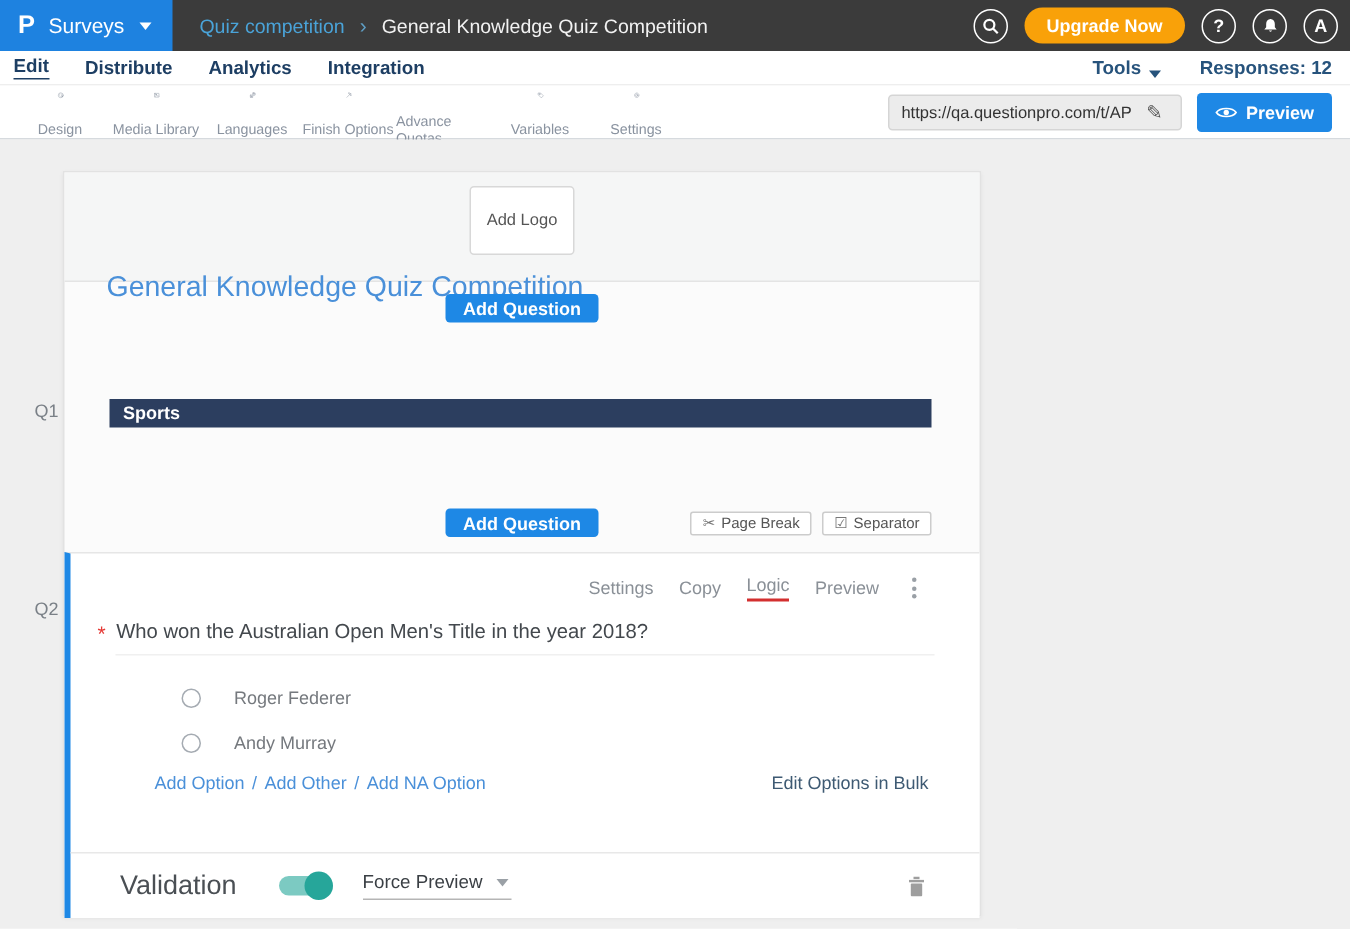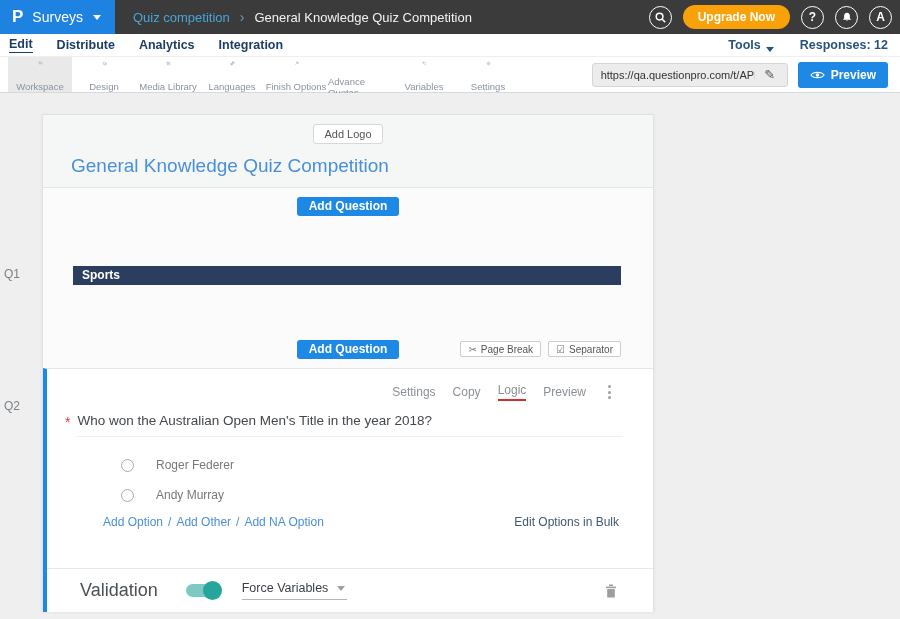--- a/index.html
+++ b/index.html
@@ -35,26 +35,26 @@
   .tool.active { background:#e9e9e9; }
   .tool svg { stroke:#8a93a0; fill:none; stroke-width:1.2; stroke-linecap:round; stroke-linejoin:round; }
   .toolbar-right { margin-left:auto; display:flex; align-items:center; gap:10px; padding-right:12px; }
   .url-box { display:flex; align-items:center; background:#ececec; border:1px solid #d5d5d5; border-radius:3px; height:24px; width:196px; }
   .url-input { border:none; background:transparent; font-size:11px; color:#333; padding:0 2px 0 8px; width:164px; outline:none; font-family:inherit; }
   .url-edit { width:26px; text-align:center; color:#555; font-size:13px; cursor:pointer; }
   .preview-btn { background:#1e88e5; color:#fff; height:26px; padding:0 12px; border:none; border-radius:3px; font-size:12px; font-weight:600; display:flex; align-items:center; gap:6px; cursor:pointer; font-family:inherit; }
 
   
   .canvas { position:relative; height:526px; background:#efefef; }
-  .gutter-label { position:absolute; left:4px; color:#7a8087; font-size:12px; }
+  .gutter-label { position:absolute; left:23px; color:#7a8087; font-size:12px; }
   .g-q1 { top:174px; } .g-q2 { top:306px; }
 
   .survey-card { position:absolute; left:42px; top:21px; width:612px; height:497px; background:#fbfbfb; border:1px solid #e2e2e2; box-shadow:0 1px 3px rgba(0,0,0,.07); }
   .card-head { background:#f5f6f6; height:73px; border-bottom:1px solid #e4e4e4; padding-top:9px; }
-  .add-logo { display:block; margin:0 auto; background:#fff; border:1px solid #d8d8d8; border-radius:3px; font-size:11px; color:#555; padding:3px 10px; cursor:pointer; font-family:inherit; }
+  .add-logo { display:block; margin:0 auto; background:#fff; border:1px solid #d8d8d8; border-radius:3px; font-size:11px; color:#555; padding:16px 10px; cursor:pointer; font-family:inherit; }
   .survey-title { margin:11px 0 0 28px; color:#4a90d9; font-size:19px; font-weight:400; cursor:text; }
 
   .add-q-row { text-align:center; position:relative; }
   .row1 { padding-top:8px; height:78px; }
   .add-q-btn { background:#1e88e5; color:#fff; border:none; border-radius:3px; font-size:12px; font-weight:600; padding:0 12px; height:19px; cursor:pointer; font-family:inherit; }
   .q1-bar { margin:0 32px 0 30px; height:19px; background:#2c3e5f; color:#fff; font-weight:bold; font-size:12px; line-height:19px; padding-left:9px; text-align:left; cursor:text; }
   .row2 { margin-top:54px; height:19px; }
   .pb-group { position:absolute; right:32px; top:2px; display:flex; gap:7px; }
   .mini-btn { background:#fff; border:1px solid #ccc; border-radius:2px; font-size:10px; color:#555; padding:0 7px; height:16px; display:flex; align-items:center; gap:4px; cursor:pointer; font-family:inherit; }
   .mini-icon { font-size:10px; color:#777; }
@@ -130,29 +130,20 @@
   <div class="subnav-right">
     <span class="tools">
       <span>Tools</span>
       <span class="caret-navy"></span>
     </span>
     <span class="responses">Responses: 12</span>
   </div>
 </div>
 
 <div class="toolbar">
-  <div class="tool active">
-    <svg width="19" height="19" viewBox="0 0 20 20">
-      <path d="M5 3.5 h2.4 v7 L6.2 13.3 L5 10.5 Z"></path>
-      <line x1="10.5" y1="4.5" x2="16.5" y2="4.5"></line>
-        <line x1="10.5" y1="8" x2="16.5" y2="8"></line>
-        <line x1="10.5" y1="11.5" x2="16.5" y2="11.5"></line>
-    </svg>
-    <span>Workspace</span>
-  </div>
   <div class="tool">
     <svg width="19" height="19" viewBox="0 0 20 20">
       <circle cx="10" cy="10" r="6.5"></circle>
       <circle cx="12.8" cy="13" r="2.1" fill="#fff"></circle>
       <circle cx="7.3" cy="7.2" r="0.9" fill="#8a93a0" stroke="none"></circle>
       <circle cx="10.6" cy="6.4" r="0.9" fill="#8a93a0" stroke="none"></circle>
       <circle cx="13.2" cy="8.4" r="0.9" fill="#8a93a0" stroke="none"></circle>
       <circle cx="6.8" cy="10.6" r="0.9" fill="#8a93a0" stroke="none"></circle>
     </svg>
     <span>Design</span>
@@ -289,21 +280,21 @@
         </span>
         <span class="edit-bulk">Edit Options in Bulk</span>
       </div>
 
       <div class="q-footer">
         <span class="validation-label">Validation</span>
         <span class="toggle">
             <span class="knob"></span>
           </span>
         <span class="force">
-          <span>Force Variables</span>
+          <span>Force Preview</span>
           <span class="caret-gray"></span>
         </span>
         <span class="trash">
           <svg width="12" height="14" viewBox="0 0 12 14">
             <rect x="4" y="0.5" width="4" height="1.6" fill="#9e9e9e"></rect>
             <rect x="1" y="2.6" width="10" height="1.6" fill="#9e9e9e"></rect>
             <rect x="2.2" y="5" width="7.6" height="8.5" rx="0.6" fill="#9e9e9e"></rect>
           </svg>
         </span>
       </div>

